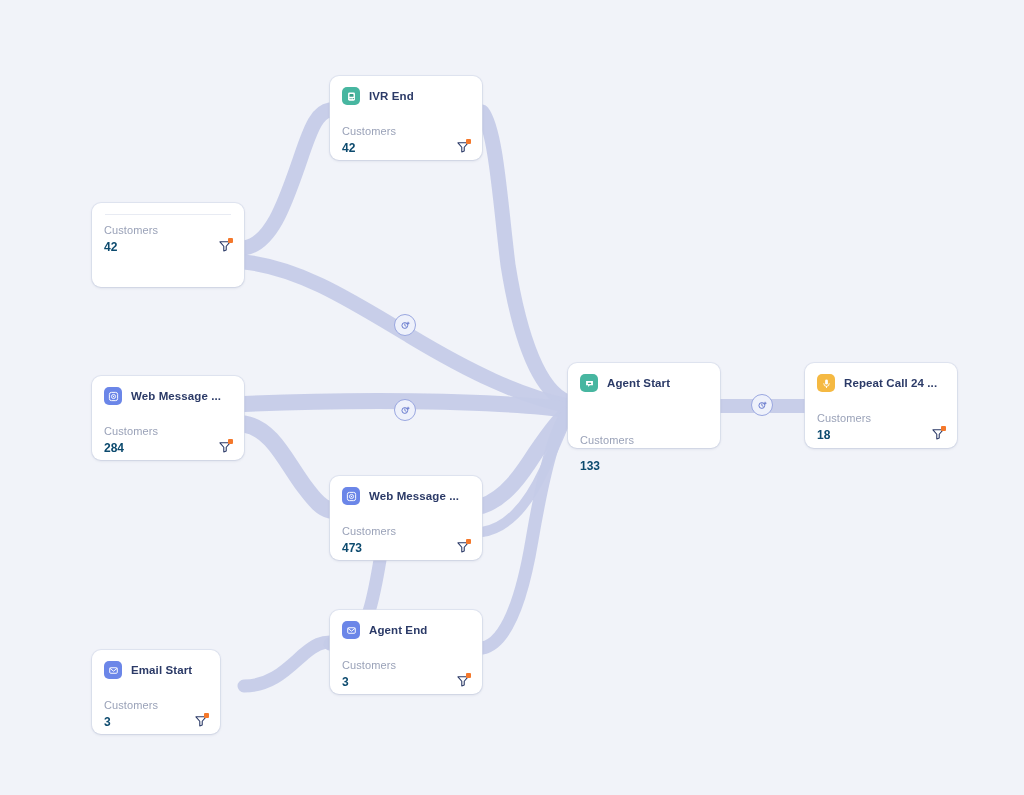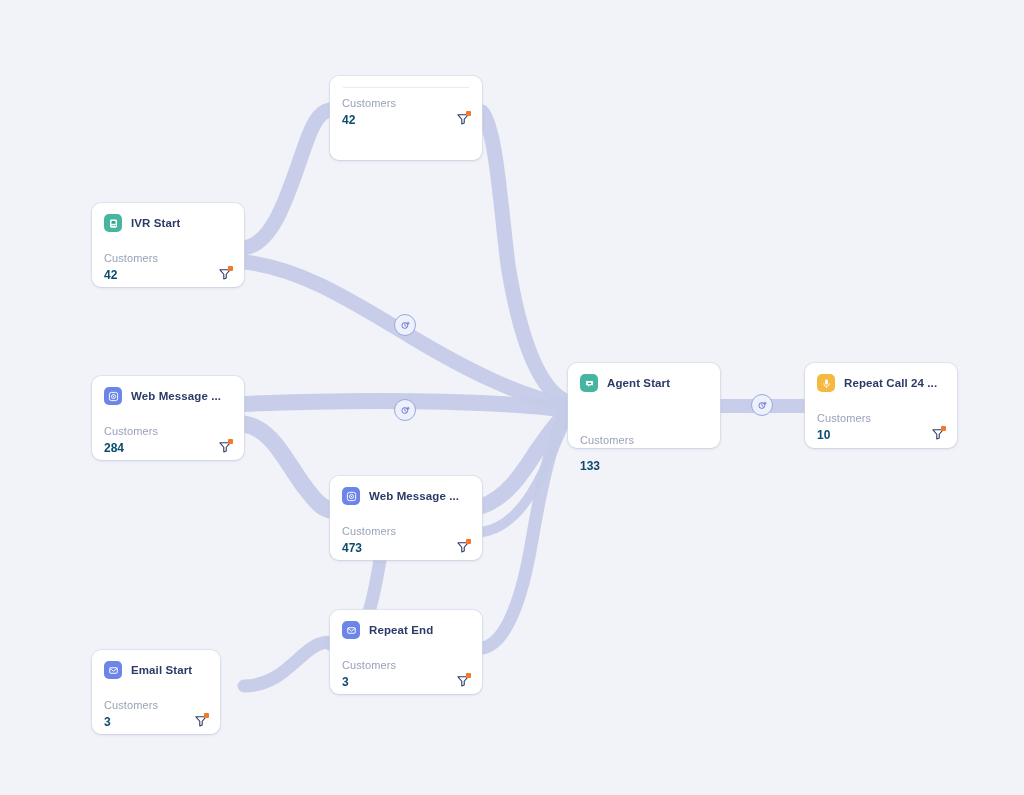--- a/index.html
+++ b/index.html
@@ -142,45 +142,45 @@
       <path d="M 482 506 C 506 498 522 474 536 452 C 550 432 560 418 568 414" fill="none" stroke="#c5cbe8" stroke-width="16" stroke-linecap="round" stroke-linejoin="round" opacity="0.95"></path>
       <path d="M 482 532 C 510 528 530 500 544 470 C 556 444 564 424 568 416" fill="none" stroke="#c5cbe8" stroke-width="10" stroke-linecap="round" stroke-linejoin="round" opacity="0.95"></path>
       <path d="M 244 686 C 272 686 288 668 304 654 C 316 644 322 642 330 642" fill="none" stroke="#c5cbe8" stroke-width="13" stroke-linecap="round" stroke-linejoin="round" opacity="0.95"></path>
       <path d="M 482 648 C 506 644 522 600 532 540 C 544 470 556 426 568 414" fill="none" stroke="#c5cbe8" stroke-width="13" stroke-linecap="round" stroke-linejoin="round" opacity="0.95"></path>
       <path d="M 380 560 C 376 584 372 606 366 620 C 358 636 346 642 330 644" fill="none" stroke="#c5cbe8" stroke-width="13" stroke-linecap="round" stroke-linejoin="round" opacity="0.95"></path>
       <path d="M 720 406 C 744 406 780 406 805 406" fill="none" stroke="#c5cbe8" stroke-width="14" stroke-linecap="round" stroke-linejoin="round" opacity="0.95"></path>
     </svg>
 
   <div id="nodes">
       <div class="node" style="left: 330px; top: 76px; width: 152px; height: 84px;">
-        <div class="node-divider"></div>
-        <div class="node-metric-label">Customers</div>
-        <div class="node-metric-row">
-          <span class="node-metric-value">42</span>
-          <span class="filter-icon">
-            <svg width="14" height="14" viewBox="0 0 16 16" fill="none">
-              <path d="M2.2 3.2h11.6L9.4 8.3v4.2L6.6 13.6V8.3z" fill="none" stroke="#2b3a67" stroke-width="1.25" stroke-linejoin="round"></path>
-            </svg>
-            <span class="filter-dot"></span>
-          </span>
-        </div>
-      </div>
-      <div class="node" style="left: 92px; top: 203px; width: 152px; height: 84px;">
         <div class="node-head">
           <span class="node-icon" style="background: rgb(71, 182, 160);">
             <svg width="11" height="11" viewBox="0 0 16 16" fill="none">
               <rect x="3" y="2" width="10" height="12" rx="2" fill="#ffffff"></rect>
               <rect x="5" y="4.5" width="6" height="4" rx="1" fill="#3aa089"></rect>
               <circle cx="6" cy="11" r="0.9" fill="#3aa089"></circle>
               <circle cx="8.6" cy="11" r="0.9" fill="#3aa089"></circle>
               <circle cx="11" cy="11" r="0.9" fill="#3aa089"></circle>
             </svg>
           </span>
-          <span class="node-title">IVR Start</span>
-        </div>
+          <span class="node-title">IVR End</span>
+        </div>
+        <div class="node-divider"></div>
+        <div class="node-metric-label">Customers</div>
+        <div class="node-metric-row">
+          <span class="node-metric-value">42</span>
+          <span class="filter-icon">
+            <svg width="14" height="14" viewBox="0 0 16 16" fill="none">
+              <path d="M2.2 3.2h11.6L9.4 8.3v4.2L6.6 13.6V8.3z" fill="none" stroke="#2b3a67" stroke-width="1.25" stroke-linejoin="round"></path>
+            </svg>
+            <span class="filter-dot"></span>
+          </span>
+        </div>
+      </div>
+      <div class="node" style="left: 92px; top: 203px; width: 152px; height: 84px;">
         <div class="node-divider"></div>
         <div class="node-metric-label">Customers</div>
         <div class="node-metric-row">
           <span class="node-metric-value">42</span>
           <span class="filter-icon">
             <svg width="14" height="14" viewBox="0 0 16 16" fill="none">
               <path d="M2.2 3.2h11.6L9.4 8.3v4.2L6.6 13.6V8.3z" fill="none" stroke="#2b3a67" stroke-width="1.25" stroke-linejoin="round"></path>
             </svg>
             <span class="filter-dot"></span>
           </span>
@@ -232,21 +232,21 @@
               <rect x="6" y="2" width="4" height="7.5" rx="2" fill="#ffffff"></rect>
               <path d="M4 8.2a4 4 0 0 0 8 0" fill="none" stroke="#ffffff" stroke-width="1.3" stroke-linecap="round"></path>
               <path d="M8 12.2V14" stroke="#ffffff" stroke-width="1.3" stroke-linecap="round"></path>
             </svg>
           </span>
           <span class="node-title">Repeat Call 24 ...</span>
         </div>
         <div class="node-divider"></div>
         <div class="node-metric-label">Customers</div>
         <div class="node-metric-row">
-          <span class="node-metric-value">10</span>
+          <span class="node-metric-value">18</span>
           <span class="filter-icon">
             <svg width="14" height="14" viewBox="0 0 16 16" fill="none">
               <path d="M2.2 3.2h11.6L9.4 8.3v4.2L6.6 13.6V8.3z" fill="none" stroke="#2b3a67" stroke-width="1.25" stroke-linejoin="round"></path>
             </svg>
             <span class="filter-dot"></span>
           </span>
         </div>
       </div>
       <div class="node" style="left: 330px; top: 476px; width: 152px; height: 84px;">
         <div class="node-head">
@@ -272,21 +272,21 @@
         </div>
       </div>
       <div class="node" style="left: 330px; top: 610px; width: 152px; height: 84px;">
         <div class="node-head">
           <span class="node-icon" style="background: rgb(107, 134, 232);">
             <svg width="11" height="11" viewBox="0 0 16 16" fill="none">
               <rect x="2.5" y="4" width="11" height="8" rx="1.4" fill="none" stroke="#ffffff" stroke-width="1.4"></rect>
               <path d="M3 5l5 4 5-4" fill="none" stroke="#ffffff" stroke-width="1.4" stroke-linecap="round" stroke-linejoin="round"></path>
             </svg>
           </span>
-          <span class="node-title">Repeat End</span>
+          <span class="node-title">Agent End</span>
         </div>
         <div class="node-divider"></div>
         <div class="node-metric-label">Customers</div>
         <div class="node-metric-row">
           <span class="node-metric-value">3</span>
           <span class="filter-icon">
             <svg width="14" height="14" viewBox="0 0 16 16" fill="none">
               <path d="M2.2 3.2h11.6L9.4 8.3v4.2L6.6 13.6V8.3z" fill="none" stroke="#2b3a67" stroke-width="1.25" stroke-linejoin="round"></path>
             </svg>
             <span class="filter-dot"></span>

